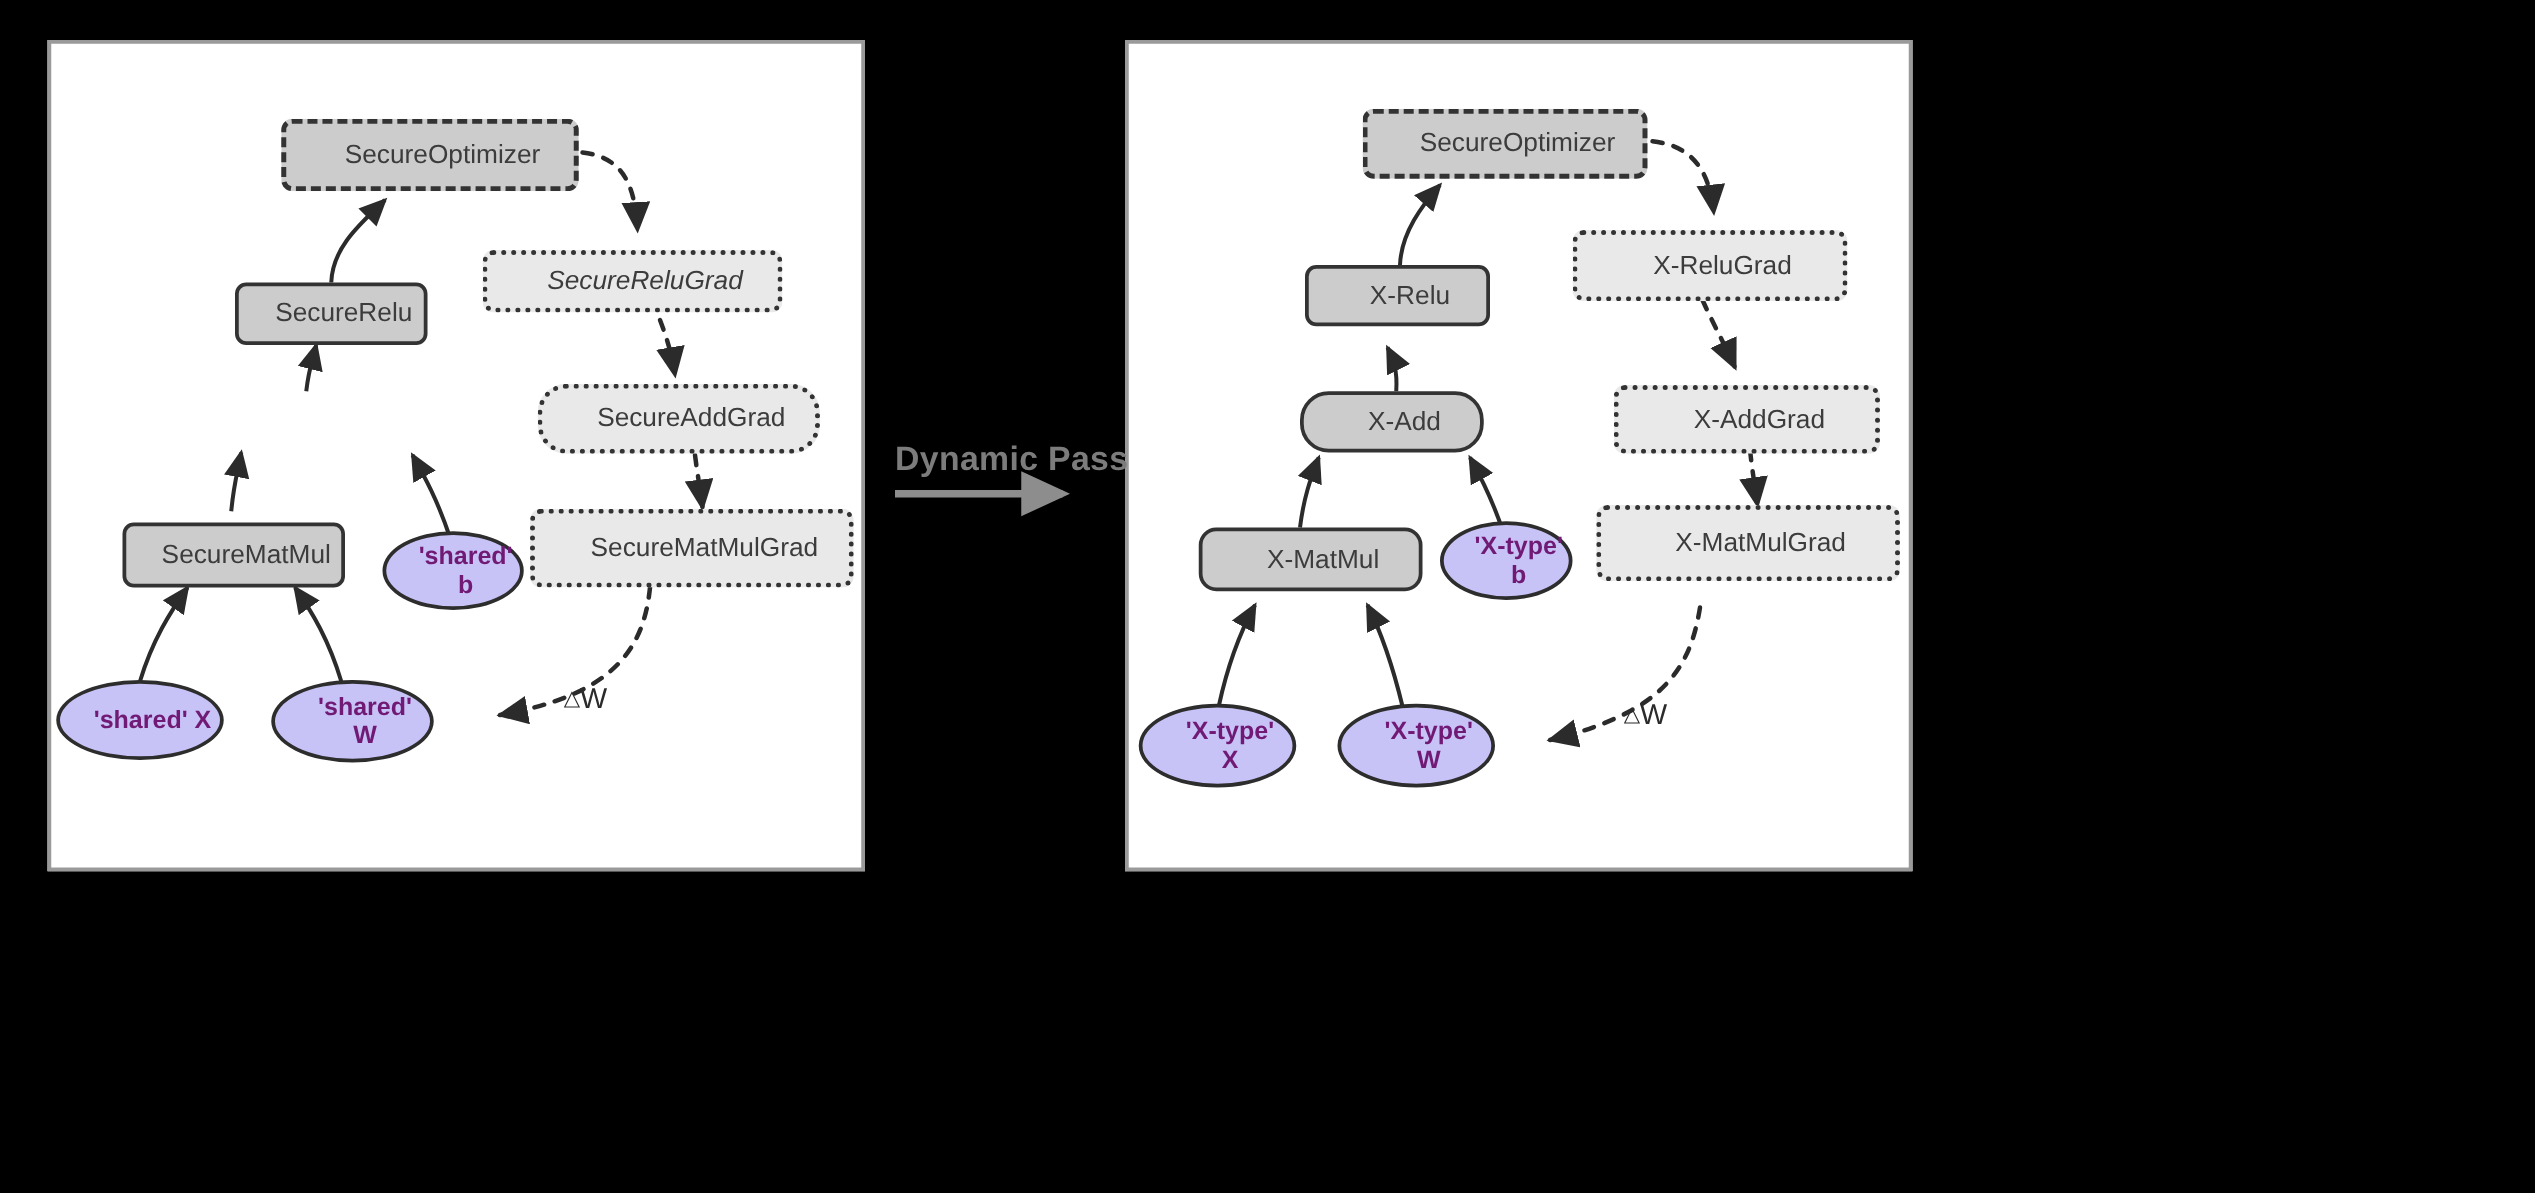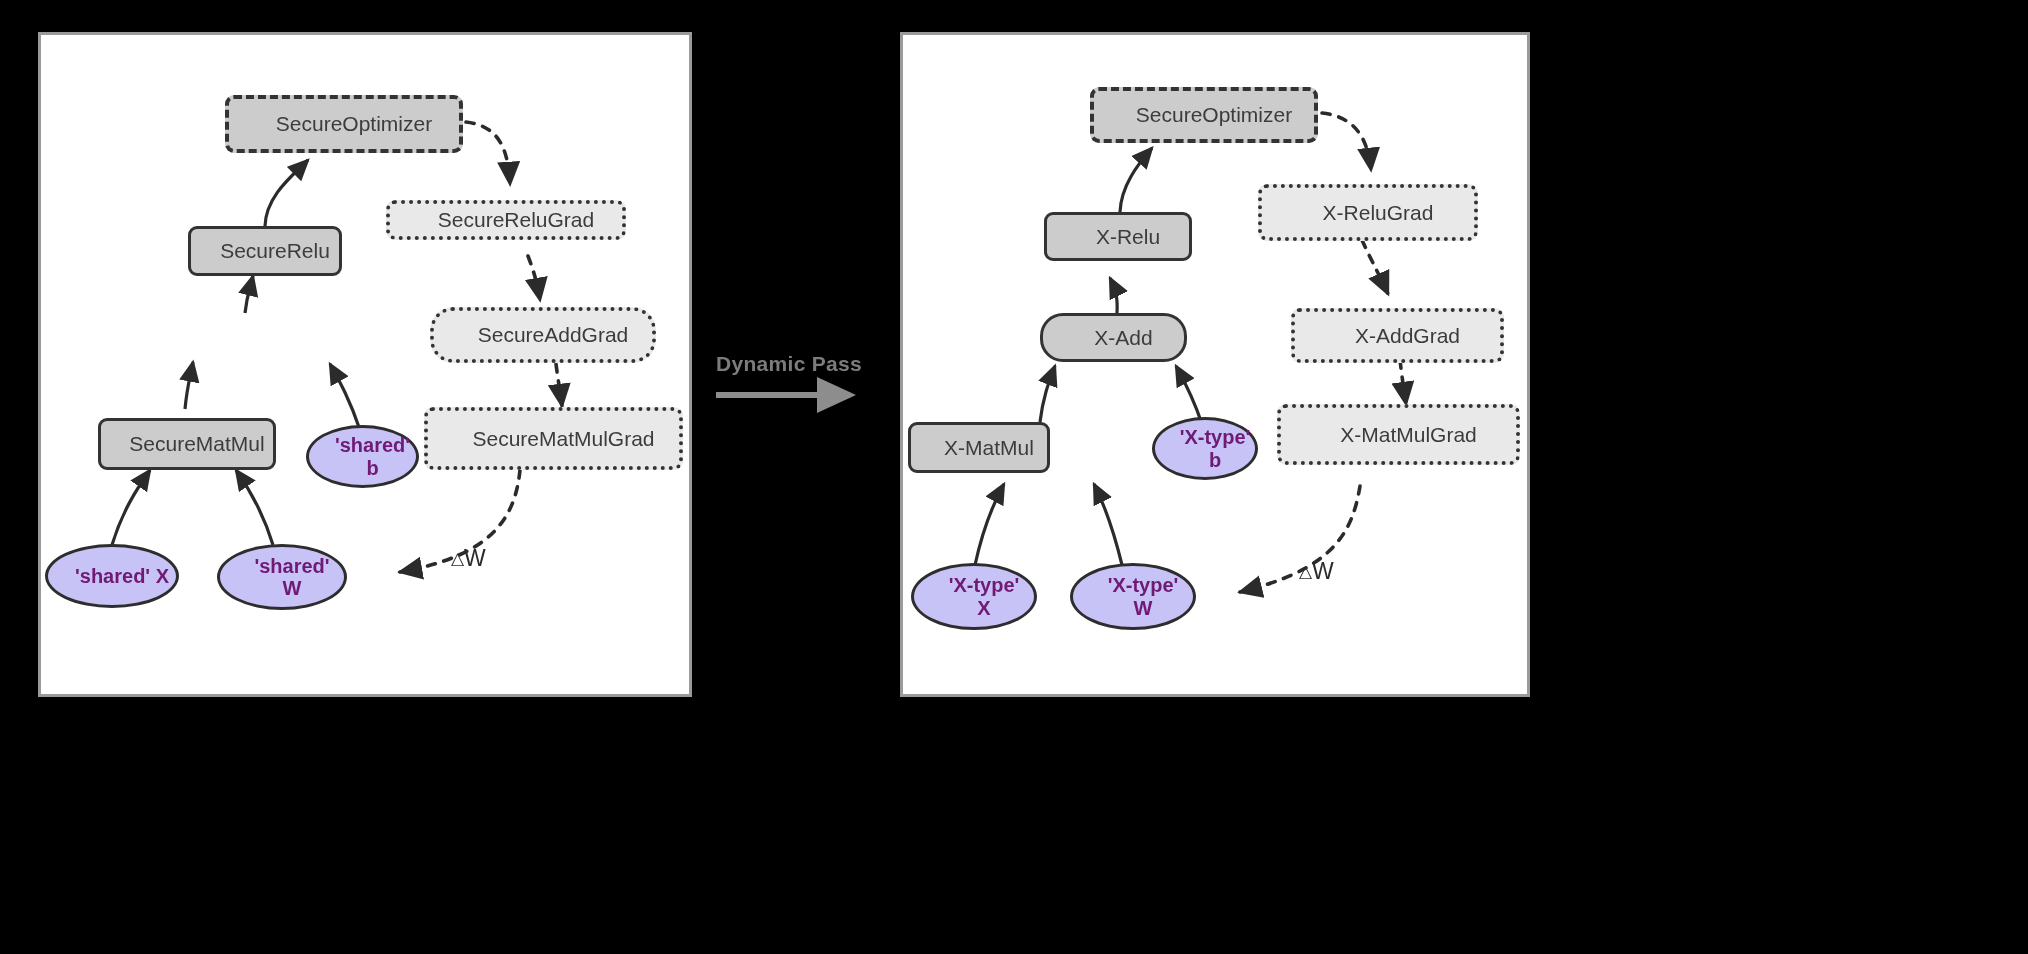--- a/index.html
+++ b/index.html
@@ -23,21 +23,21 @@
   .optimizer{background:#cccccc;border:4px dashed #333333;border-radius:9px;
       color:#3c3c3c;font-size:21px;font-weight:400;}
   
   .grad{background:#e9e9e9;border:4px dotted #333333;border-radius:9px;
       color:#3c3c3c;font-size:21px;font-weight:400;}
   
   .data{background:#c8c3f7;border:3px solid #2d2d2d;border-radius:50%;
       color:#701a75;font-size:20px;font-weight:bold;flex-direction:column;}
   .data .l2{display:block;}
 
-  .mid-label{position:absolute;color:#7c7c7c;font-size:21px;font-weight:bold;
+  .mid-label{position:absolute;color:#7c7c7c;font-size:27px;font-weight:bold;
              letter-spacing:.3px;white-space:nowrap;}
   .edge-label{position:absolute;color:#2b2b2b;font-size:23px;white-space:nowrap;}
   .edge-label .tri{font-size:17px;vertical-align:2px;}
 </style>
 </head>
 <body>
 
 <div class="stage">
 
   <div class="panel" id="panel-left"></div>
@@ -90,21 +90,21 @@
     </g>
   </svg>
 
   <div class="node optimizer" style="left:225px;top:95px;width:238px;height:58px;">SecureOptimizer</div>
 
   <div class="node op" style="left:188px;top:226px;width:154px;height:50px;">SecureRelu</div>
 
 
   <div class="node op" style="left:98px;top:418px;width:178px;height:52px;">SecureMatMul</div>
 
-  <div class="node grad" style="left:386px;top:200px;width:240px;height:40px;">SecureReluGrad</div>
+  <div class="node grad" style="left:386px;top:200px;width:240px;height:50px;font-style:italic;">SecureReluGrad</div>
 
   <div class="node grad" style="left:430px;top:307px;width:226px;height:56px;border-radius:23px;">SecureAddGrad</div>
 
   <div class="node grad" style="left:424px;top:407px;width:259px;height:63px;">SecureMatMulGrad</div>
 
   <div class="node data" style="left:306px;top:425px;width:113px;height:63px;">
     <span>'shared'</span>
     <span class="l2">b</span>
   </div>
 
@@ -122,21 +122,21 @@
   </div>
 
   <div class="mid-label" style="left:716px;top:352px;">Dynamic Pass</div>
 
   <div class="node optimizer" style="left:1090px;top:87px;width:228px;height:56px;">SecureOptimizer</div>
 
   <div class="node op" style="left:1044px;top:212px;width:148px;height:49px;">X-Relu</div>
 
   <div class="node op" style="left:1040px;top:313px;width:147px;height:49px;border-radius:23px;">X-Add</div>
 
-  <div class="node op" style="left:908px;top:422px;width:142px;height:51px;">X-MatMul</div>
+  <div class="node op" style="left:959px;top:422px;width:179px;height:51px;border-radius:14px;">X-MatMul</div>
 
   <div class="node grad" style="left:1258px;top:184px;width:220px;height:57px;">X-ReluGrad</div>
 
   <div class="node grad" style="left:1291px;top:308px;width:213px;height:55px;">X-AddGrad</div>
 
   <div class="node grad" style="left:1277px;top:404px;width:243px;height:61px;">X-MatMulGrad</div>
 
   <div class="node data" style="left:1152px;top:417px;width:106px;height:63px;">
     <span>'X-type'</span>
     <span class="l2">b</span>

